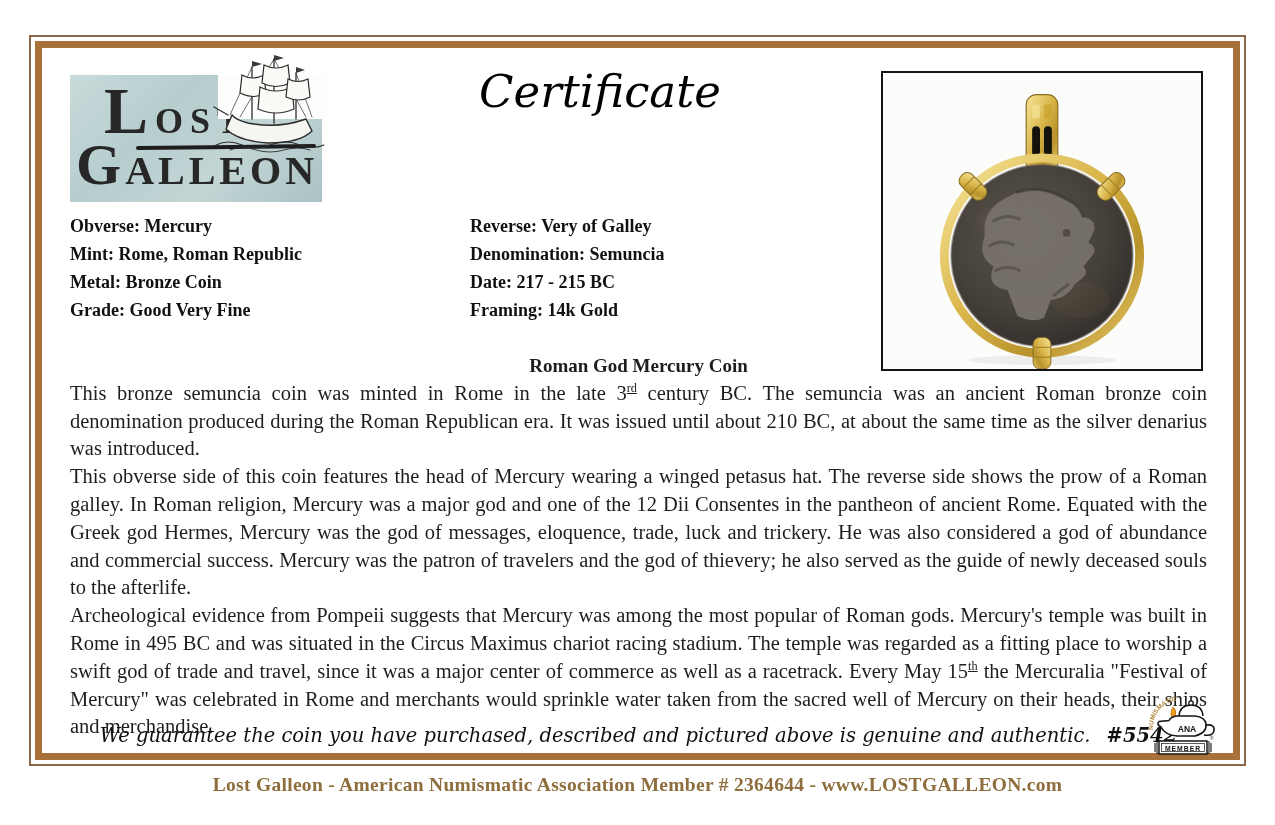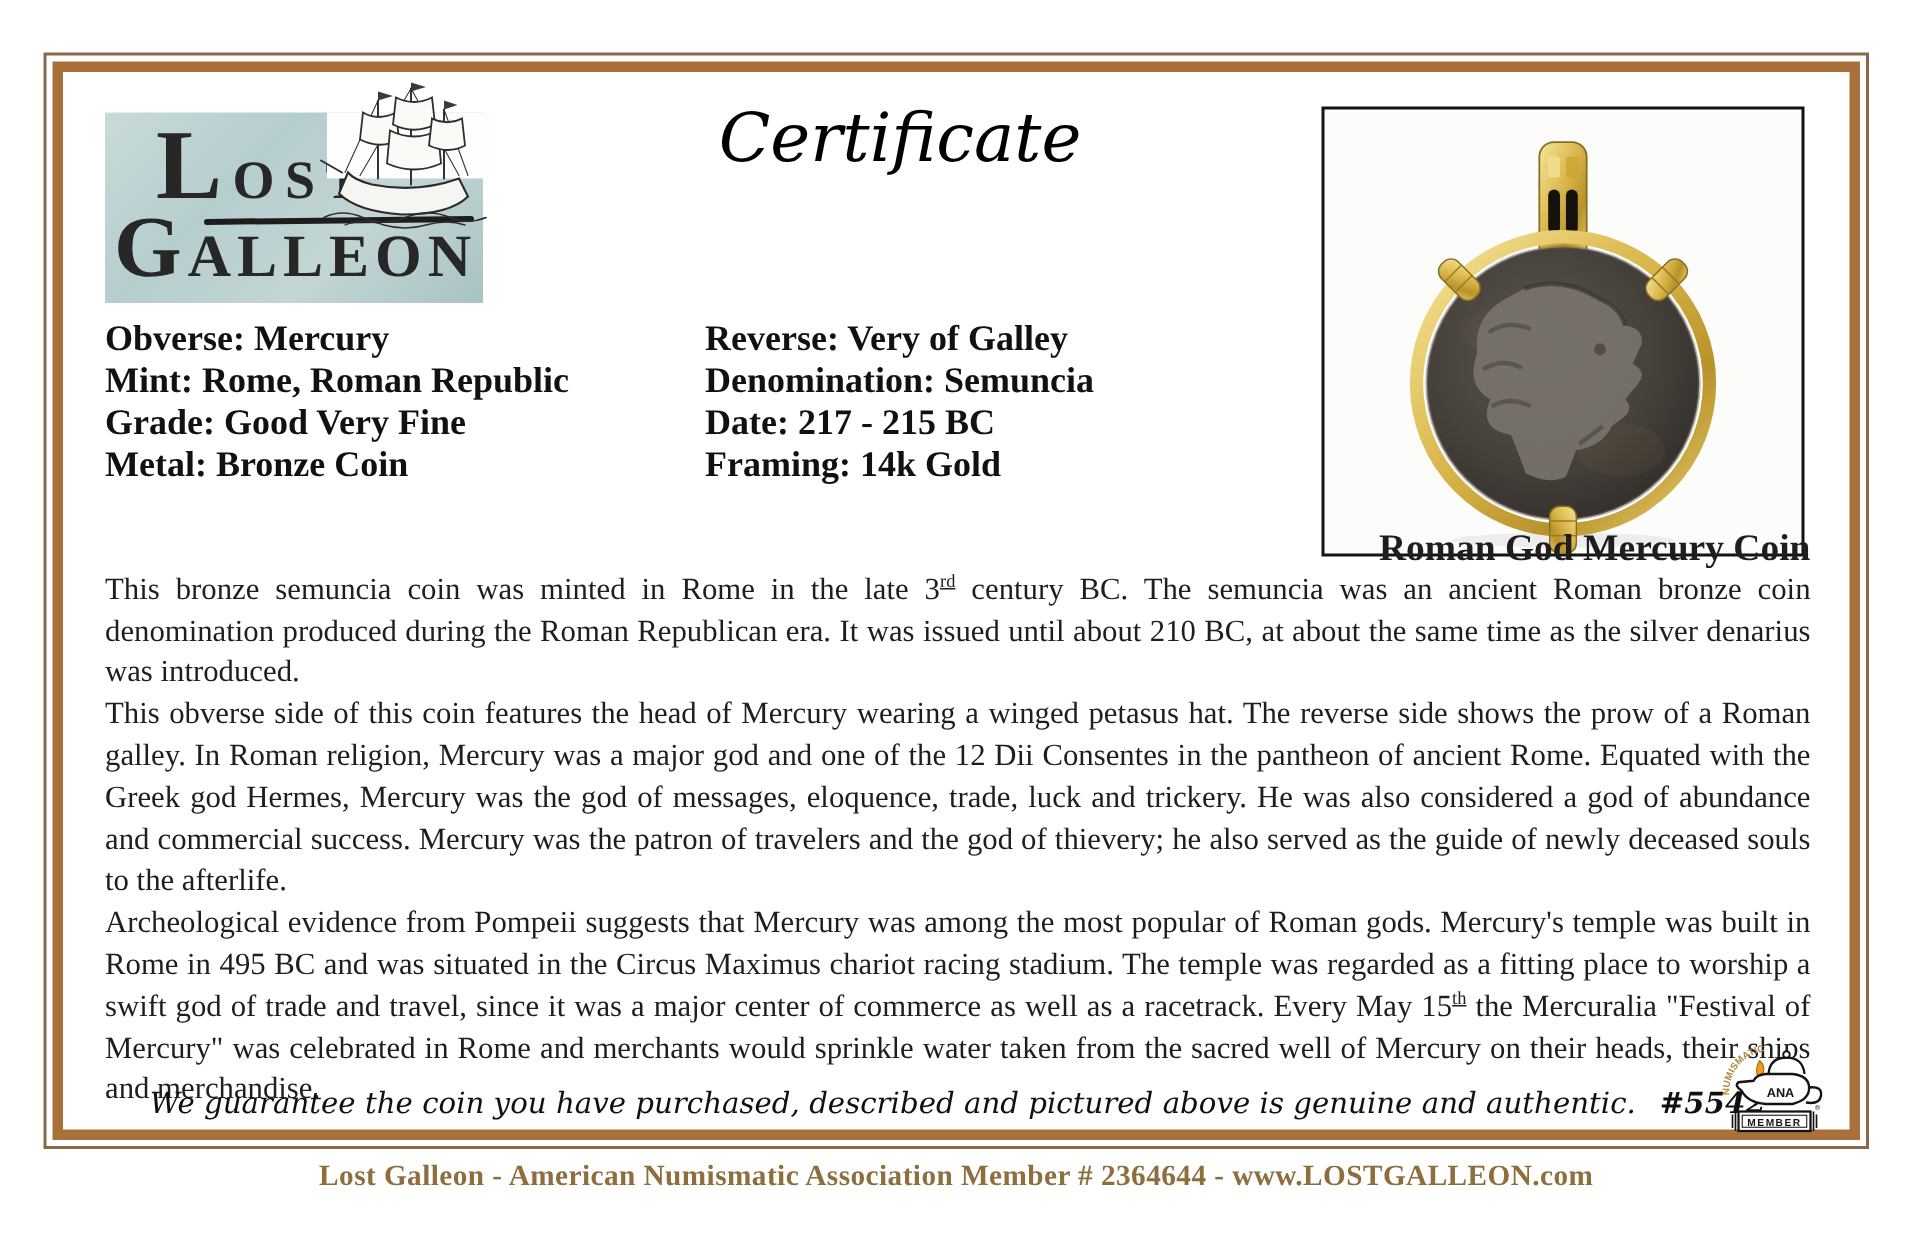--- a/index.html
+++ b/index.html
@@ -44,31 +44,31 @@
     line-height:63px; color:#000;
   }
   
   .coin-box {
     position:absolute; left:881px; top:71px; width:322px; height:300px;
     border:2px solid #141414; background:#fcfcfb;
   }
   .coin-box svg { width:100%; height:100%; display:block; }
   
   .details {
-    position:absolute; top:212px; font-weight:bold; font-size:24px;
+    position:absolute; top:212px; font-weight:bold; font-size:18px;
     line-height:28px; color:#111;
   }
   .details.left { left:70px; }
   .details.right { left:470px; }
   
   .body-text {
     position:absolute; left:70px; top:352px; width:1137px;
     font-size:20.5px; line-height:27.8px; text-align:justify; color:#1e1e1e;
   }
-  .body-heading { font-weight:bold; font-size:25px; text-align:right; }
+  .body-heading { font-weight:bold; font-size:19px; text-align:center; }
   .body-text p { margin:0; }
   sup { font-size:0.6em; vertical-align:super; line-height:0; text-decoration:underline; }
   
   .guarantee {
     position:absolute; left:70px; top:724px; width:1137px; text-align:center;
     font-family:"DejaVu Serif", serif; font-style:italic; font-size:19.5px; color:#101010;
   }
   .guarantee .num { font-weight:bold; padding-left:16px; }
   
   .ana-svg { position:absolute; left:1146px; top:692px; width:76px; height:72px; }
@@ -192,22 +192,22 @@
             <line x1="-6" y1="-9" x2="-6" y2="9" stroke="#9c7c22"></line>
             <line x1="4" y1="-9" x2="4" y2="9" stroke="#9c7c22"></line>
           </g>
       </g>
     </svg>
   </div>
 
   <div class="details left">
     <div>Obverse: Mercury</div>
     <div>Mint: Rome, Roman Republic</div>
+    <div>Metal: Bronze Coin</div>
     <div>Grade: Good Very Fine</div>
-    <div>Metal: Bronze Coin</div>
   </div>
   <div class="details right">
     <div>Reverse: Very of Galley</div>
     <div>Denomination: Semuncia</div>
     <div>Date: 217 - 215 BC</div>
     <div>Framing: 14k Gold</div>
   </div>
 
   <div class="body-text">
     <p class="body-heading">Roman God Mercury Coin</p>

